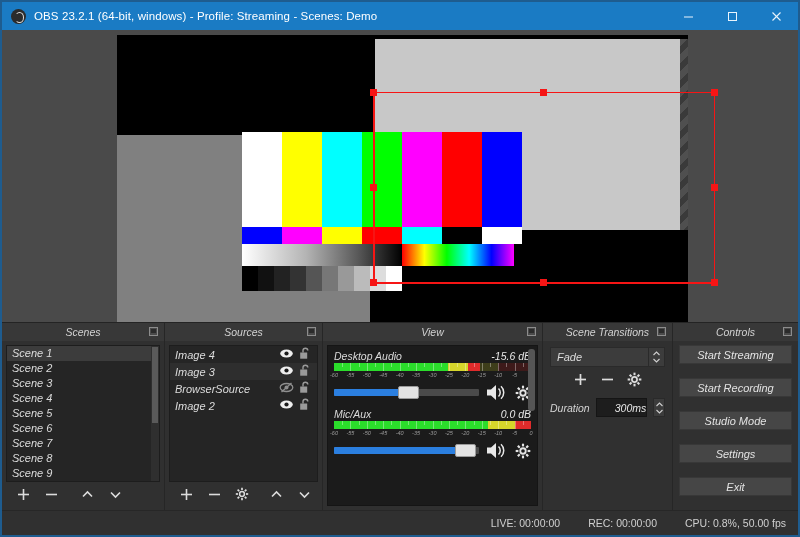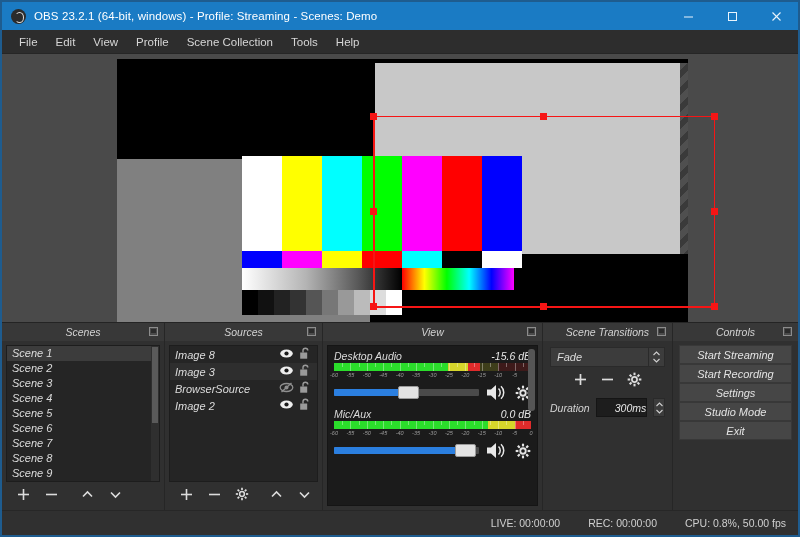--- a/index.html
+++ b/index.html
@@ -228,21 +228,21 @@
     color:#e6e6e6; font-size:10.5px; display:flex; align-items:center;
     padding-left:18px;
   }
   .dur-spin {
     width:16px; height:19px; background:#3c3c3c; border:1px solid #2a2a2a;
     display:flex; flex-direction:column; align-items:center; justify-content:center;
     color:#cfcfcf;
   }
 
   
-  .ctrl-body { flex:1 1 auto; padding:4px 6px; display:flex; flex-direction:column; gap:0; }
+  .ctrl-body { flex:1 1 auto; padding:4px 6px; display:flex; flex-direction:column; gap:14px; }
   .ctrl-btn {
     height:19px; background:#464646; border:1px solid #383838;
     color:#e2e2e2; font-size:11px; display:flex;
     align-items:center; justify-content:center;
   }
 
   
   .statusbar {
     height:25px; flex:0 0 25px; background:#303030;
     display:flex; align-items:center; justify-content:flex-end;
@@ -271,29 +271,20 @@
       </div>
       <div class="tb-btn">
         <svg width="11" height="11" viewBox="0 0 11 11">
             <line x1="1.5" y1="1.5" x2="9.5" y2="9.5" stroke="#eaf4fc" stroke-width="1.1"></line>
             <line x1="9.5" y1="1.5" x2="1.5" y2="9.5" stroke="#eaf4fc" stroke-width="1.1"></line>
           </svg>
       </div>
     </div>
   </div>
 
-  <div class="menubar">
-    <div class="menu-item">File</div>
-    <div class="menu-item">Edit</div>
-    <div class="menu-item">View</div>
-    <div class="menu-item">Profile</div>
-    <div class="menu-item">Scene Collection</div>
-    <div class="menu-item">Tools</div>
-    <div class="menu-item">Help</div>
-  </div>
 
   <div class="preview-wrap">
     <div class="canvas">
       <div class="tp-black"></div>
       <div class="tp-gray"></div>
       <div class="tp-lightbox"></div>
 
       <div class="srcbox">
         <div class="stripes"></div>
       </div>
@@ -397,21 +388,21 @@
 
     <div class="dock" style="width:158px">
       <div class="dock-head">
         <span class="dock-title">Sources</span>
         <span class="float-icon"></span>
       </div>
       <div class="dock-body">
         <div class="listbox">
 
           <div class="src-row">
-            <span>Image 8</span>
+            <span>Image 4</span>
             <span class="src-icons">
               <span>
                 <svg width="15" height="13" viewBox="0 0 15 13">
                     <ellipse cx="7.5" cy="6.5" rx="6.3" ry="4" fill="#eee"></ellipse>
                     <circle cx="7.5" cy="6.5" r="2.1" fill="#1b1b1b"></circle>
                   </svg>
               </span>
               <span>
                 <svg width="12" height="13" viewBox="0 0 12 13">
                     <path d="M4 5.5V3.6a2.4 2.4 0 0 1 4.8 0" fill="none" stroke="#9a9a9a" stroke-width="1.4"></path>
@@ -746,22 +737,22 @@
     </div>
 
     <div class="dock" style="flex:1 1 auto">
       <div class="dock-head">
         <span class="dock-title">Controls</span>
         <span class="float-icon"></span>
       </div>
       <div class="ctrl-body">
         <div class="ctrl-btn">Start Streaming</div>
         <div class="ctrl-btn">Start Recording</div>
+        <div class="ctrl-btn">Studio Mode</div>
         <div class="ctrl-btn">Settings</div>
-        <div class="ctrl-btn">Studio Mode</div>
         <div class="ctrl-btn">Exit</div>
       </div>
     </div>
 
   </div>
 
   <div class="statusbar">
     <span class="status-text">LIVE: 00:00:00</span>
     <span class="status-text">REC: 00:00:00</span>
     <span class="status-text">CPU: 0.8%, 50.00 fps</span>

